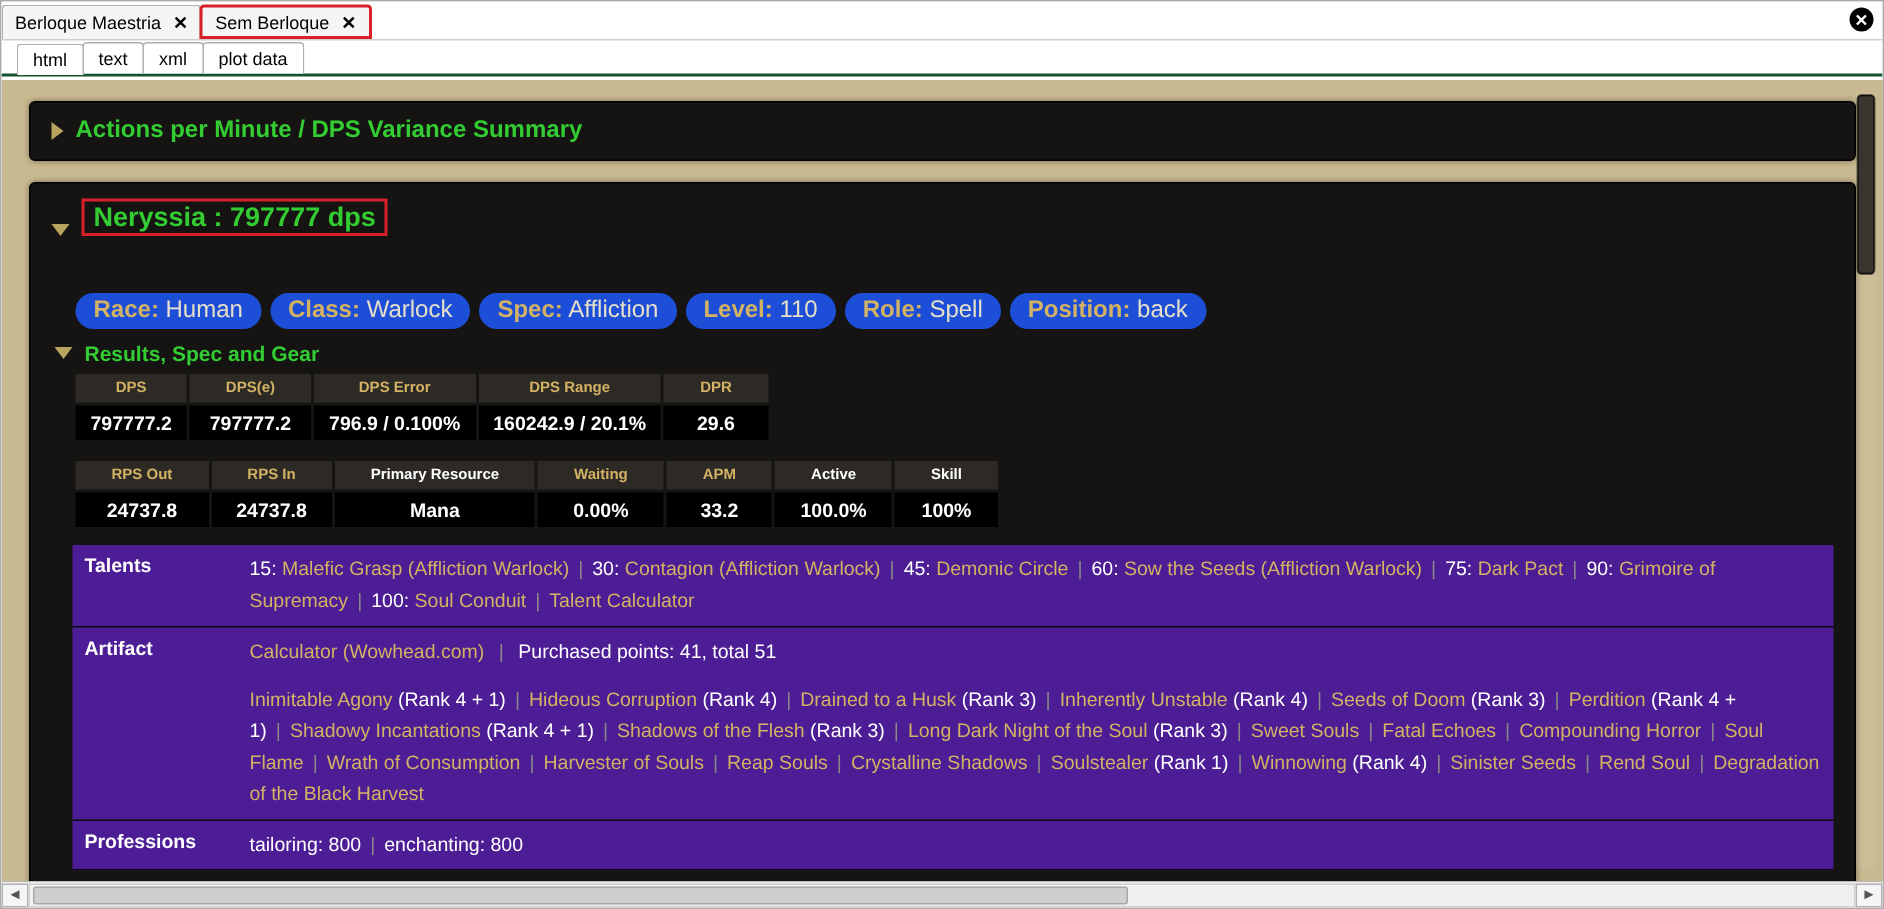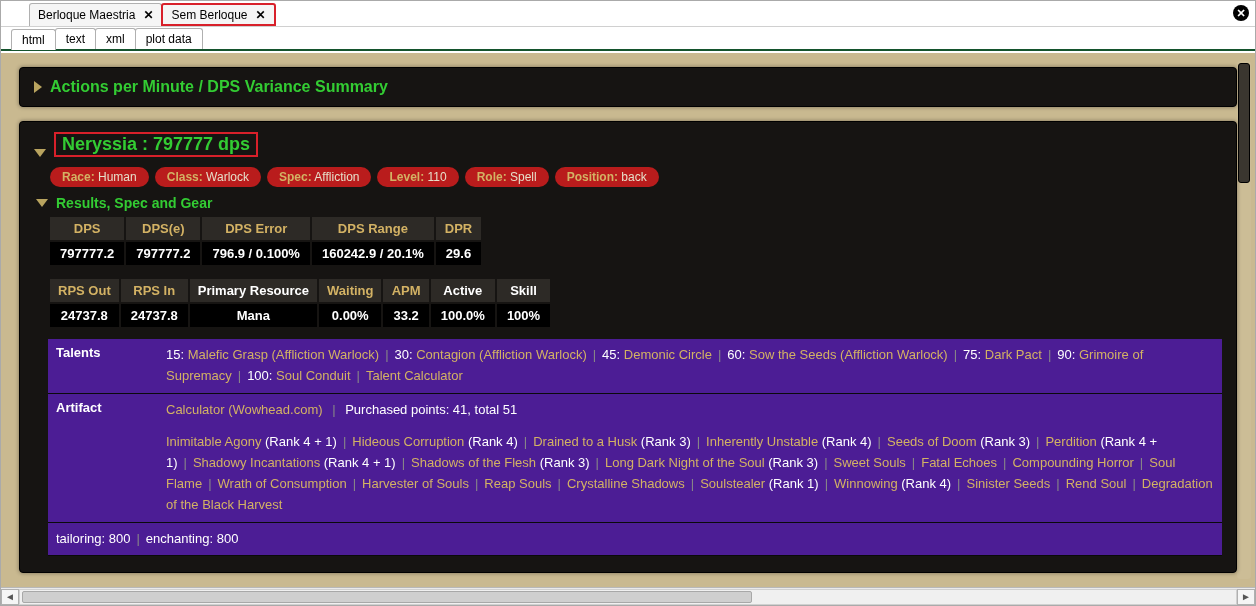--- a/index.html
+++ b/index.html
@@ -1,42 +1,42 @@
 <!DOCTYPE html>
 <html><head>
 <meta charset="utf-8">
 <style>
   * { box-sizing: border-box; }
   html, body { margin:0; padding:0; font-family: Arial, Helvetica, sans-serif; font-size:12px; background:#fff; }
   .app { width:1256px; height:606px; position:relative; overflow:hidden; border:1px solid #aaa; }
-  .topbar { height:26px; background:#fff; border-bottom:1px solid #d0d0d0; display:flex; align-items:stretch; position:relative;padding-left:28px; }
+  .topbar { height:26px; background:#fff; border-bottom:1px solid #d0d0d0; display:flex; align-items:stretch; position:relative; }
   .toptab { display:flex; align-items:center; padding:0 8px; border:1px solid #b0b0b0; border-bottom:none; background:#f5f5f5; margin-right:-1px; margin-top:2px; border-radius:3px 3px 0 0; font-size:12px; }
   .toptab.hl { border:2px solid #d8202a; }
   .toptab .x { font-weight:bold; margin-left:8px; cursor:pointer; }
   .topbar .close-all { position:absolute; right:6px; top:4px; width:16px; height:16px; background:#000; border-radius:50%; display:flex; align-items:center; justify-content:center; color:#fff; font-weight:bold; font-size:11px; cursor:pointer; }
   .subtabs { height:24px; background:#fff; border-bottom:2px solid #14532d; display:flex; align-items:flex-end; padding-left:10px; }
   .subtab { border:1px solid #b0b0b0; border-bottom:none; background:#fff; padding:3px 10px; margin-right:-1px; border-radius:3px 3px 0 0; font-size:12px; cursor:pointer; }
   .subtab.active { background:#fff; font-weight:normal; position:relative; top:1px; }
   .viewport { position:absolute; top:52px; left:0; right:0; bottom:18px; overflow:hidden; }
   .parchment { width:100%; height:100%; overflow:auto; background:#c9b990; }
   .parchment::-webkit-scrollbar { width:16px; height:16px; }
   .stage { padding:14px 18px 40px 18px; min-height:100%; }
   .blackbox { background:#161412; border:1px solid #000; border-radius:4px; padding:10px 14px; margin-bottom:14px; box-shadow:0 0 4px rgba(0,0,0,0.4); }
   .section-head { display:flex; align-items:center; color:#33cc33; font-size:16px; font-weight:bold; }
   .tri { width:0; height:0; margin-right:8px; }
   .tri-right { border-top:6px solid transparent; border-bottom:6px solid transparent; border-left:8px solid #b9a45f; }
   .tri-down { border-left:6px solid transparent; border-right:6px solid transparent; border-top:8px solid #b9a45f; }
   .char-title { color:#33cc33; font-size:18px; font-weight:bold; }
   .char-title.hl { border:2px solid #d8202a; padding:0 6px; display:inline-block; }
   .pills { margin:10px 0 6px 16px; display:flex; flex-wrap:wrap; gap:6px; }
-  .pill { background:#b91c1c; color:#e6dfc9; border-radius:12px; padding:3px 12px; font-size:12px; }
+  .pill { background:#1d4ed8; color:#e6dfc9; border-radius:12px; padding:3px 12px; font-size:16px;margin-top:28px; }
   .pill .k { color:#d3b264; font-weight:bold; }
   .sub-head { display:flex; align-items:center; color:#33cc33; font-size:14px; font-weight:bold; margin:8px 0 0 2px; }
   .stats-table { border-collapse:separate; border-spacing:2px; margin:4px 0 10px 14px; }
-  .stats-table th { background:#2d2a26; color:#d3b264; padding:4px 8px; font-weight:bold; font-size:13px; }
+  .stats-table th { background:#2d2a26; color:#d3b264; padding:4px 24px; font-weight:bold; font-size:10px; }
   .stats-table th.white { color:#fff; }
   .stats-table td { background:#000000; color:#ffffff; padding:4px 10px; text-align:center; font-size:13px; font-weight:bold; }
   .detail-grid { background:#4c1d95; margin:4px 0 0 14px; }
   .detail-row { display:flex; border-bottom:1px solid #0a0a0a; }
   .detail-row .label { width:110px; padding:6px 8px; color:#fff; font-weight:bold; font-size:13px; }
   .detail-row .content { flex:1; padding:6px 8px; color:#e6dfc9; font-size:13px; line-height:1.6; }
   .lnk { color:#d3b264; }
   .sep { color:#888; margin:0 6px; }
   .white { color:#fff; }
   .hscroll { position:absolute; left:0; right:0; bottom:0; height:18px; background:#eaeaea; border-top:1px solid #b8b8b8; display:flex; align-items:center; }
@@ -157,20 +157,21 @@
                 <span class="lnk">Calculator (Wowhead.com)</span>
                 <span class="sep">|</span>
                 <span class="white">Purchased points: 41, total 51</span>
               </div>
             </div>
             <div class="detail-row">
               <div class="label"></div>
               <div class="content" id="traits"><span class="lnk">Inimitable Agony</span><span class="white"> (Rank 4 + 1)</span><span class="sep">|</span><span class="lnk">Hideous Corruption</span><span class="white"> (Rank 4)</span><span class="sep">|</span><span class="lnk">Drained to a Husk</span><span class="white"> (Rank 3)</span><span class="sep">|</span><span class="lnk">Inherently Unstable</span><span class="white"> (Rank 4)</span><span class="sep">|</span><span class="lnk">Seeds of Doom</span><span class="white"> (Rank 3)</span><span class="sep">|</span><span class="lnk">Perdition</span><span class="white"> (Rank 4 + 1)</span><span class="sep">|</span><span class="lnk">Shadowy Incantations</span><span class="white"> (Rank 4 + 1)</span><span class="sep">|</span><span class="lnk">Shadows of the Flesh</span><span class="white"> (Rank 3)</span><span class="sep">|</span><span class="lnk">Long Dark Night of the Soul</span><span class="white"> (Rank 3)</span><span class="sep">|</span><span class="lnk">Sweet Souls</span><span class="sep">|</span><span class="lnk">Fatal Echoes</span><span class="sep">|</span><span class="lnk">Compounding Horror</span><span class="sep">|</span><span class="lnk">Soul Flame</span><span class="sep">|</span><span class="lnk">Wrath of Consumption</span><span class="sep">|</span><span class="lnk">Harvester of Souls</span><span class="sep">|</span><span class="lnk">Reap Souls</span><span class="sep">|</span><span class="lnk">Crystalline Shadows</span><span class="sep">|</span><span class="lnk">Soulstealer</span><span class="white"> (Rank 1)</span><span class="sep">|</span><span class="lnk">Winnowing</span><span class="white"> (Rank 4)</span><span class="sep">|</span><span class="lnk">Sinister Seeds</span><span class="sep">|</span><span class="lnk">Rend Soul</span><span class="sep">|</span><span class="lnk">Degradation of the Black Harvest</span></div>
             </div>
             <div class="detail-row">
+              <div class="label">Professions</div>
               <div class="content" id="profs"><span class="white">tailoring: 800</span><span class="sep">|</span><span class="white">enchanting: 800</span></div>
             </div>
           </div>
 
         </div>
       </div>
 
       <div class="vscroll">
         <div class="track">
             <div class="thumb"></div>

